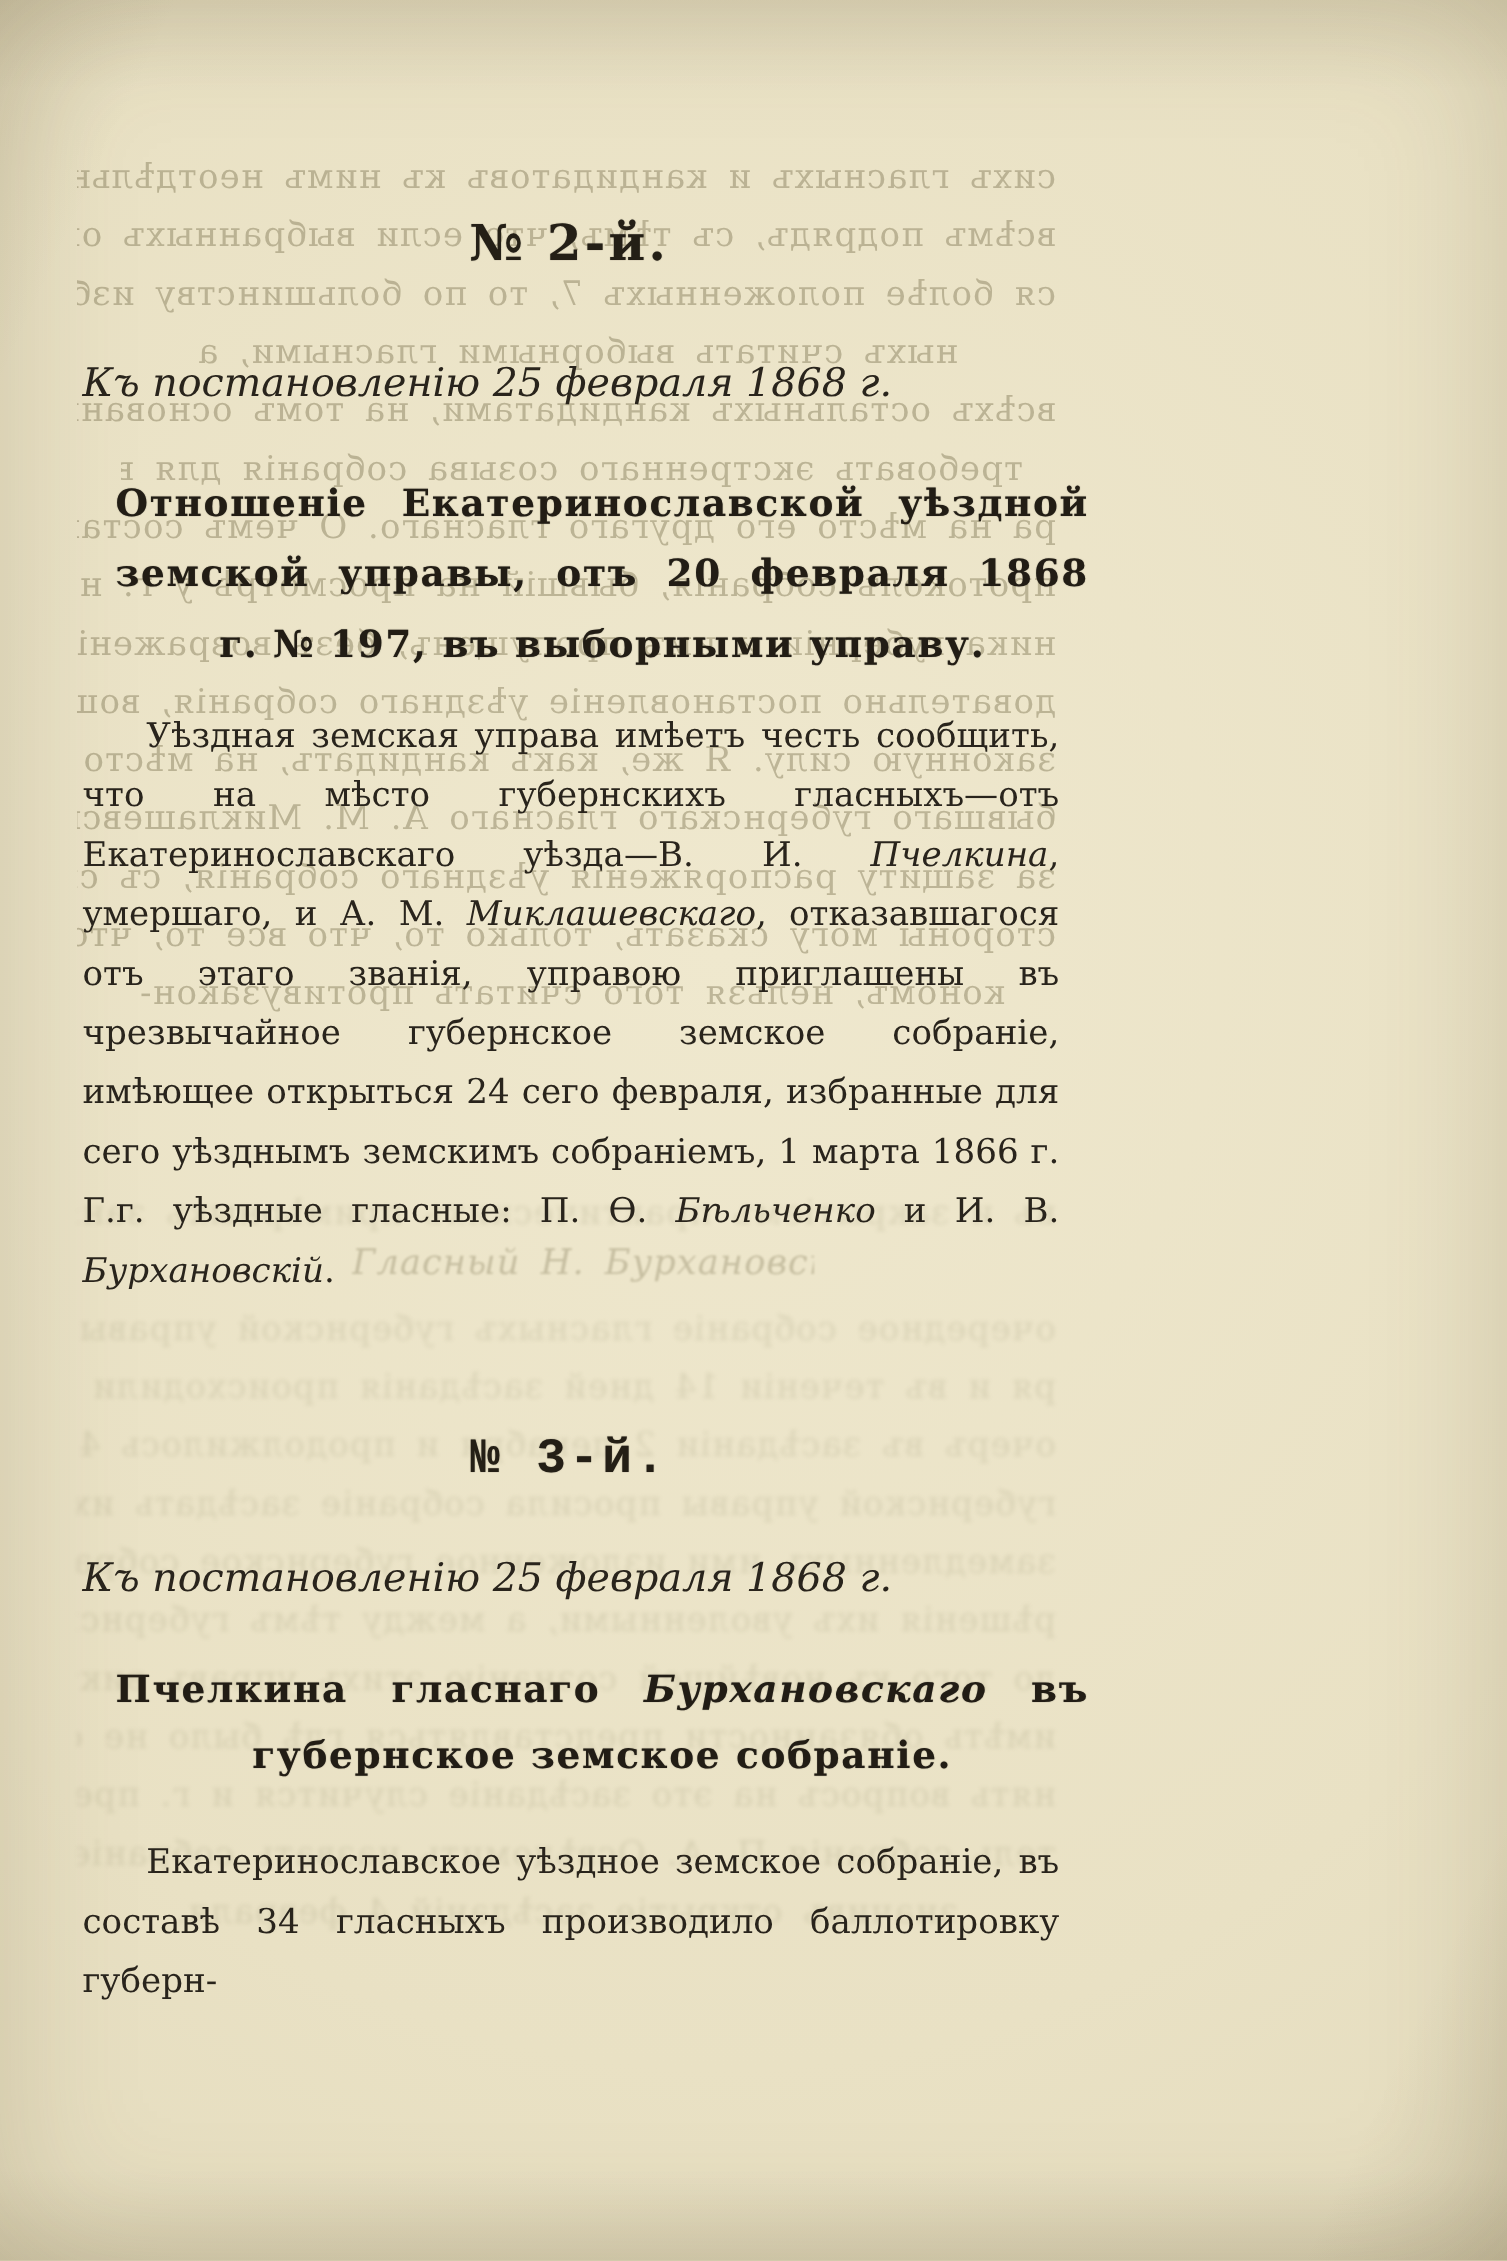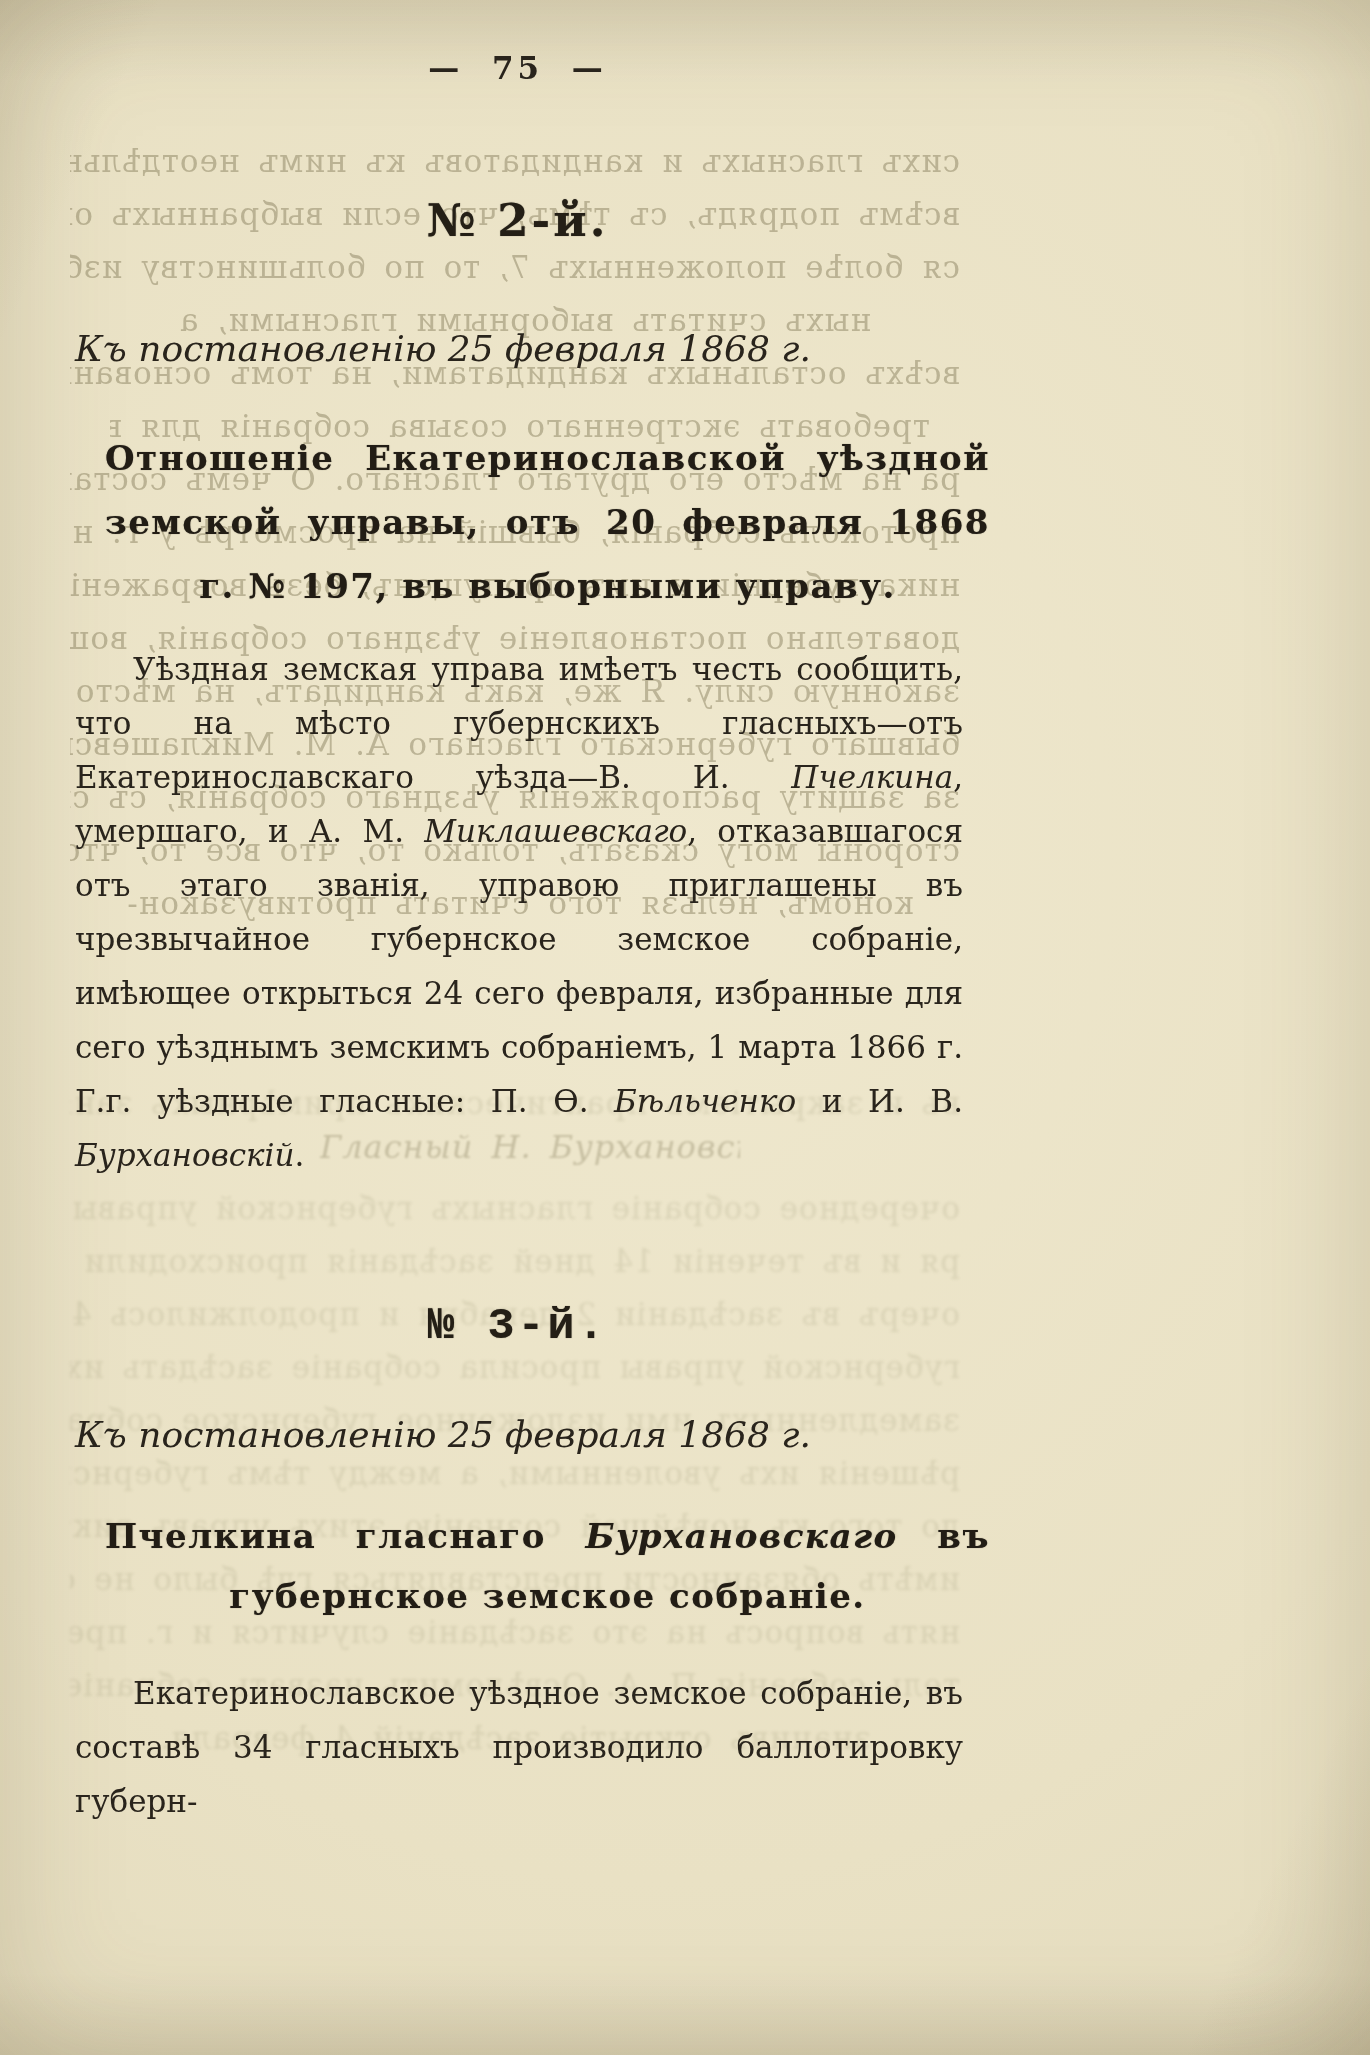--- a/index.html
+++ b/index.html
@@ -109,21 +109,20 @@
       <div class="bleed mirror soft" style="left: 70px; top: 1455px; width: 890px;">рѣшенія ихъ уволенными, а между тѣмъ губернскую упра-</div>
       <div class="bleed mirror soft" style="left: 70px; top: 1508px; width: 890px;">до того къ новѣйшей сознанію этихъ управъ викъ-</div>
       <div class="bleed mirror soft" style="left: 70px; top: 1561px; width: 890px;">имѣть обязанности представляться гдѣ было не со-</div>
       <div class="bleed mirror soft" style="left: 70px; top: 1614px; width: 890px;">нять вопросъ на это засѣданіе случится и г. предсѣда-</div>
       <div class="bleed mirror soft" style="left: 70px; top: 1667px; width: 890px;">тель собранія П. А. Освѣдомить назвать собраніе, на-</div>
       <div class="bleed mirror soft" style="left: 120px; top: 1720px; width: 790px;">значивъ открытіе засѣданій 4 февраля.</div>
     </div>
 
   <div class="layer-content">
 
-    <div class="page-number">— 75 —</div>
 
     <div class="num-heading s2-num">№ 2-й.</div>
 
     <div class="dateline s2-date">Къ постановленію 25 февраля 1868 г.</div>
 
     <div class="doc-title s2-title">
         <div class="tl-just"><span>Отношеніе Екатеринославской уѣздной</span></div>
         <div class="tl-just"><span>земской управы, отъ 20 февраля 1868</span></div>
         <div class="tl-center"><span>г. № 197, въ выборными управу.</span></div>
       </div>

